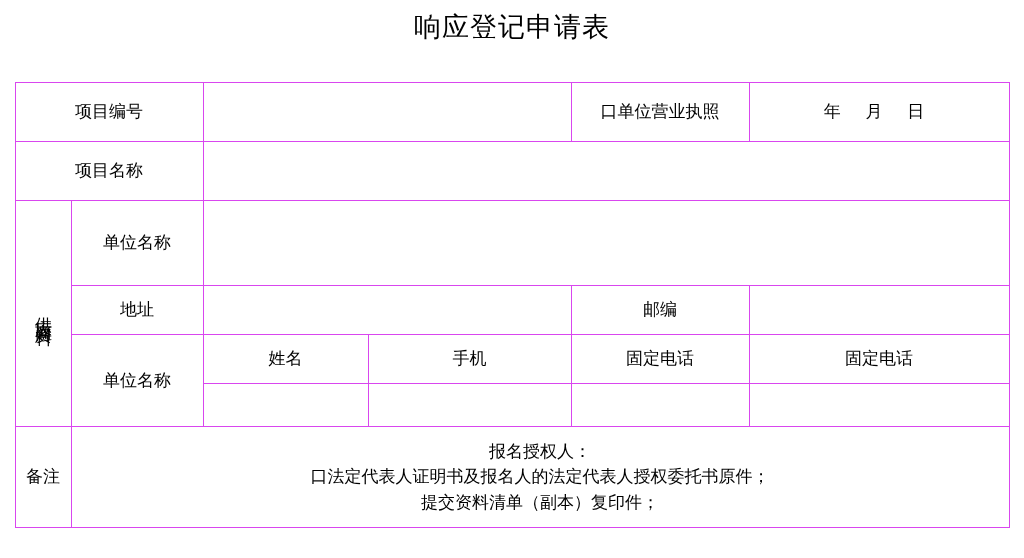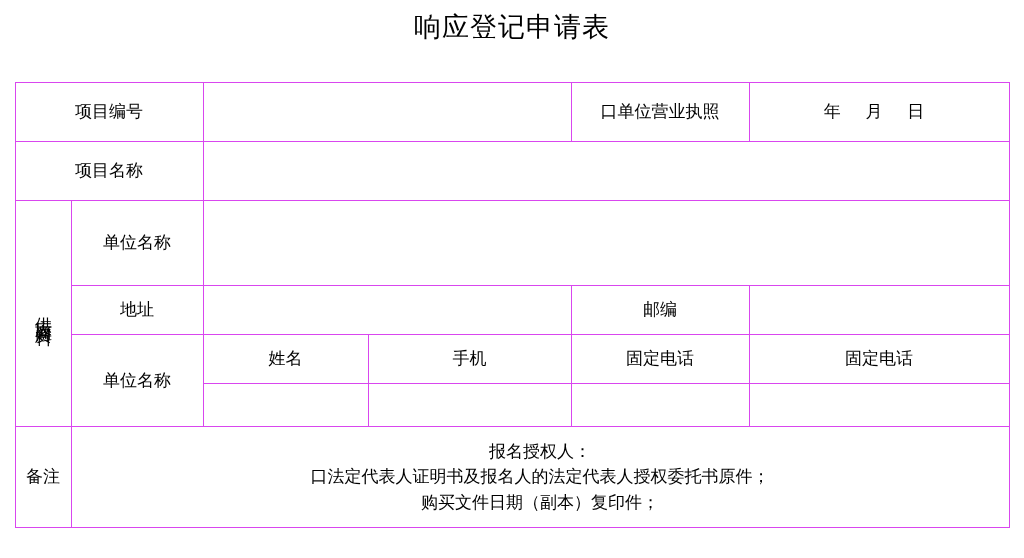--- a/index.html
+++ b/index.html
@@ -130,19 +130,19 @@
         <td class="blank"></td>
       </tr>
 
       <tr>
         <td class="vert">
           <span>备注</span>
         </td>
         <td colspan="5" class="notes-body" style="height:100px;">
           <div>报名授权人：</div>
           <div>口法定代表人证明书及报名人的法定代表人授权委托书原件；</div>
-          <div>购买文件日期（副本）复印件；</div>
+          <div>提交资料清单（副本）复印件；</div>
         </td>
       </tr>
     </tbody>
   </table>
 
 </div>
 
 </body></html>

